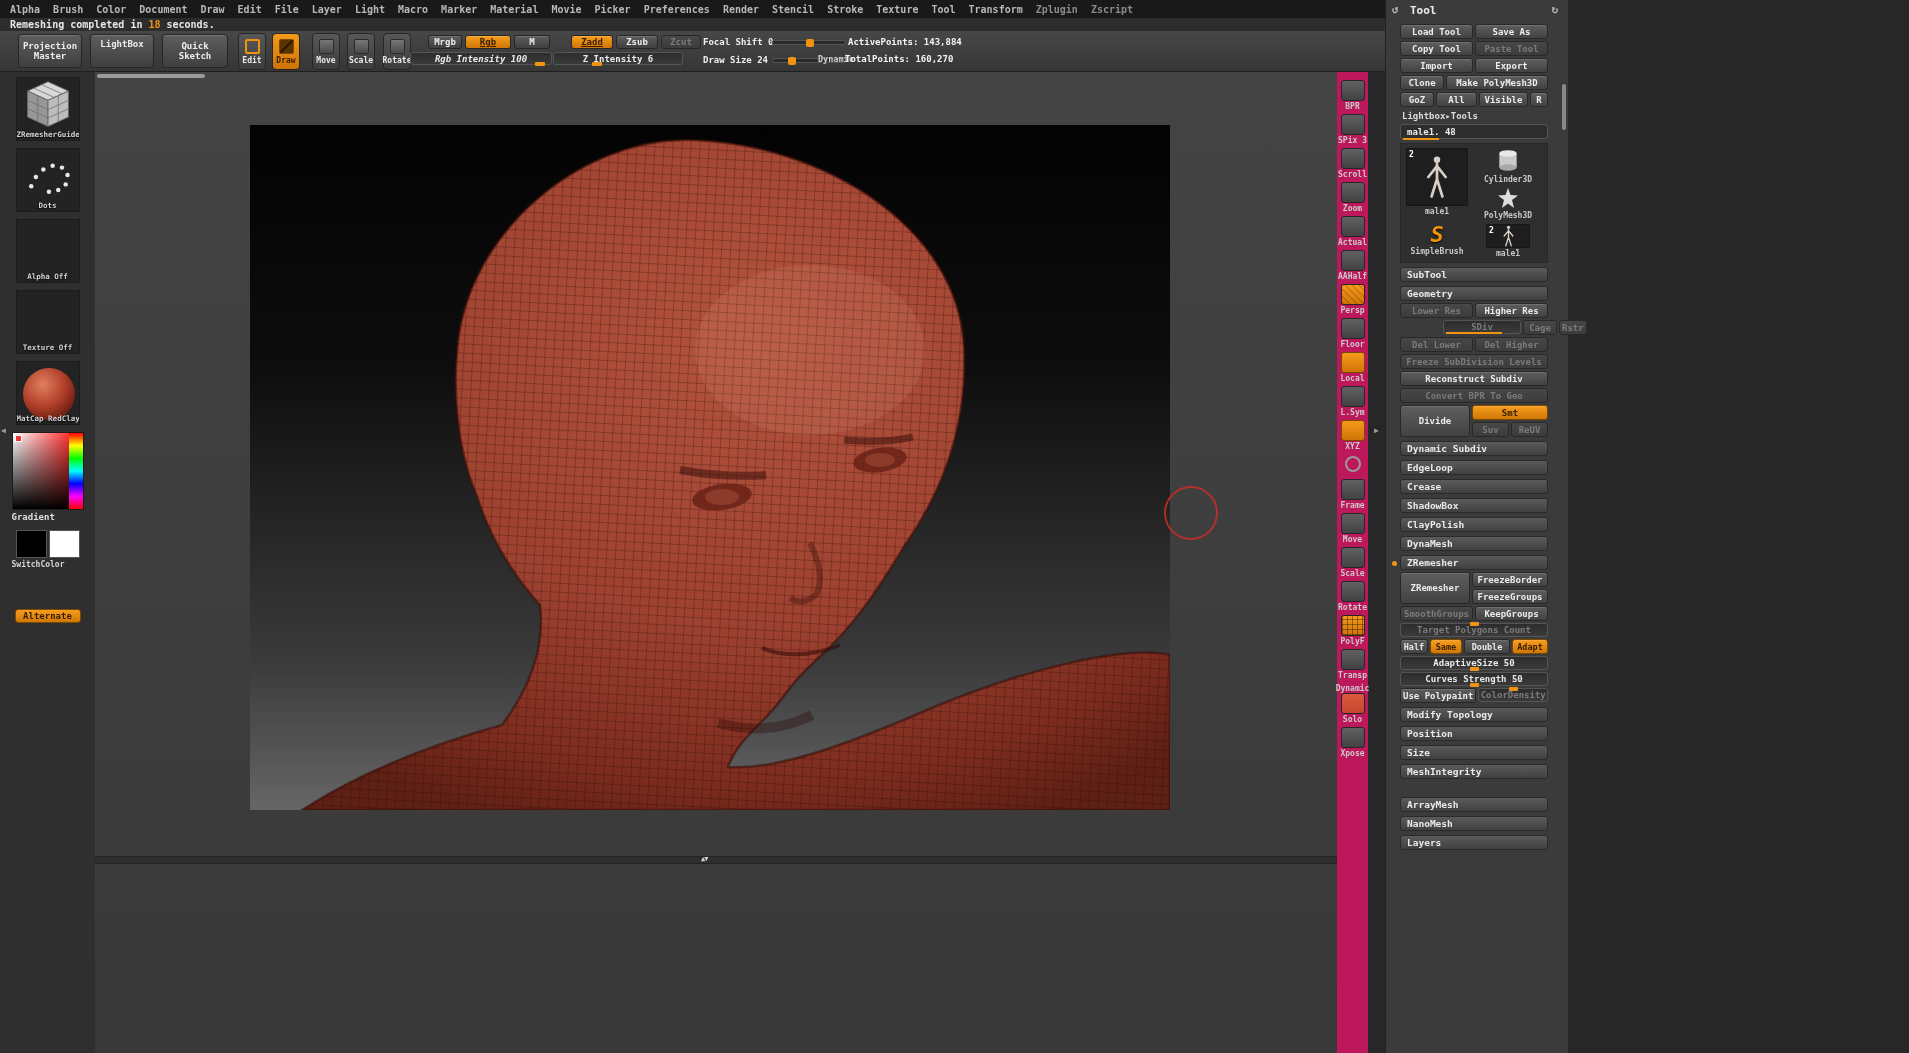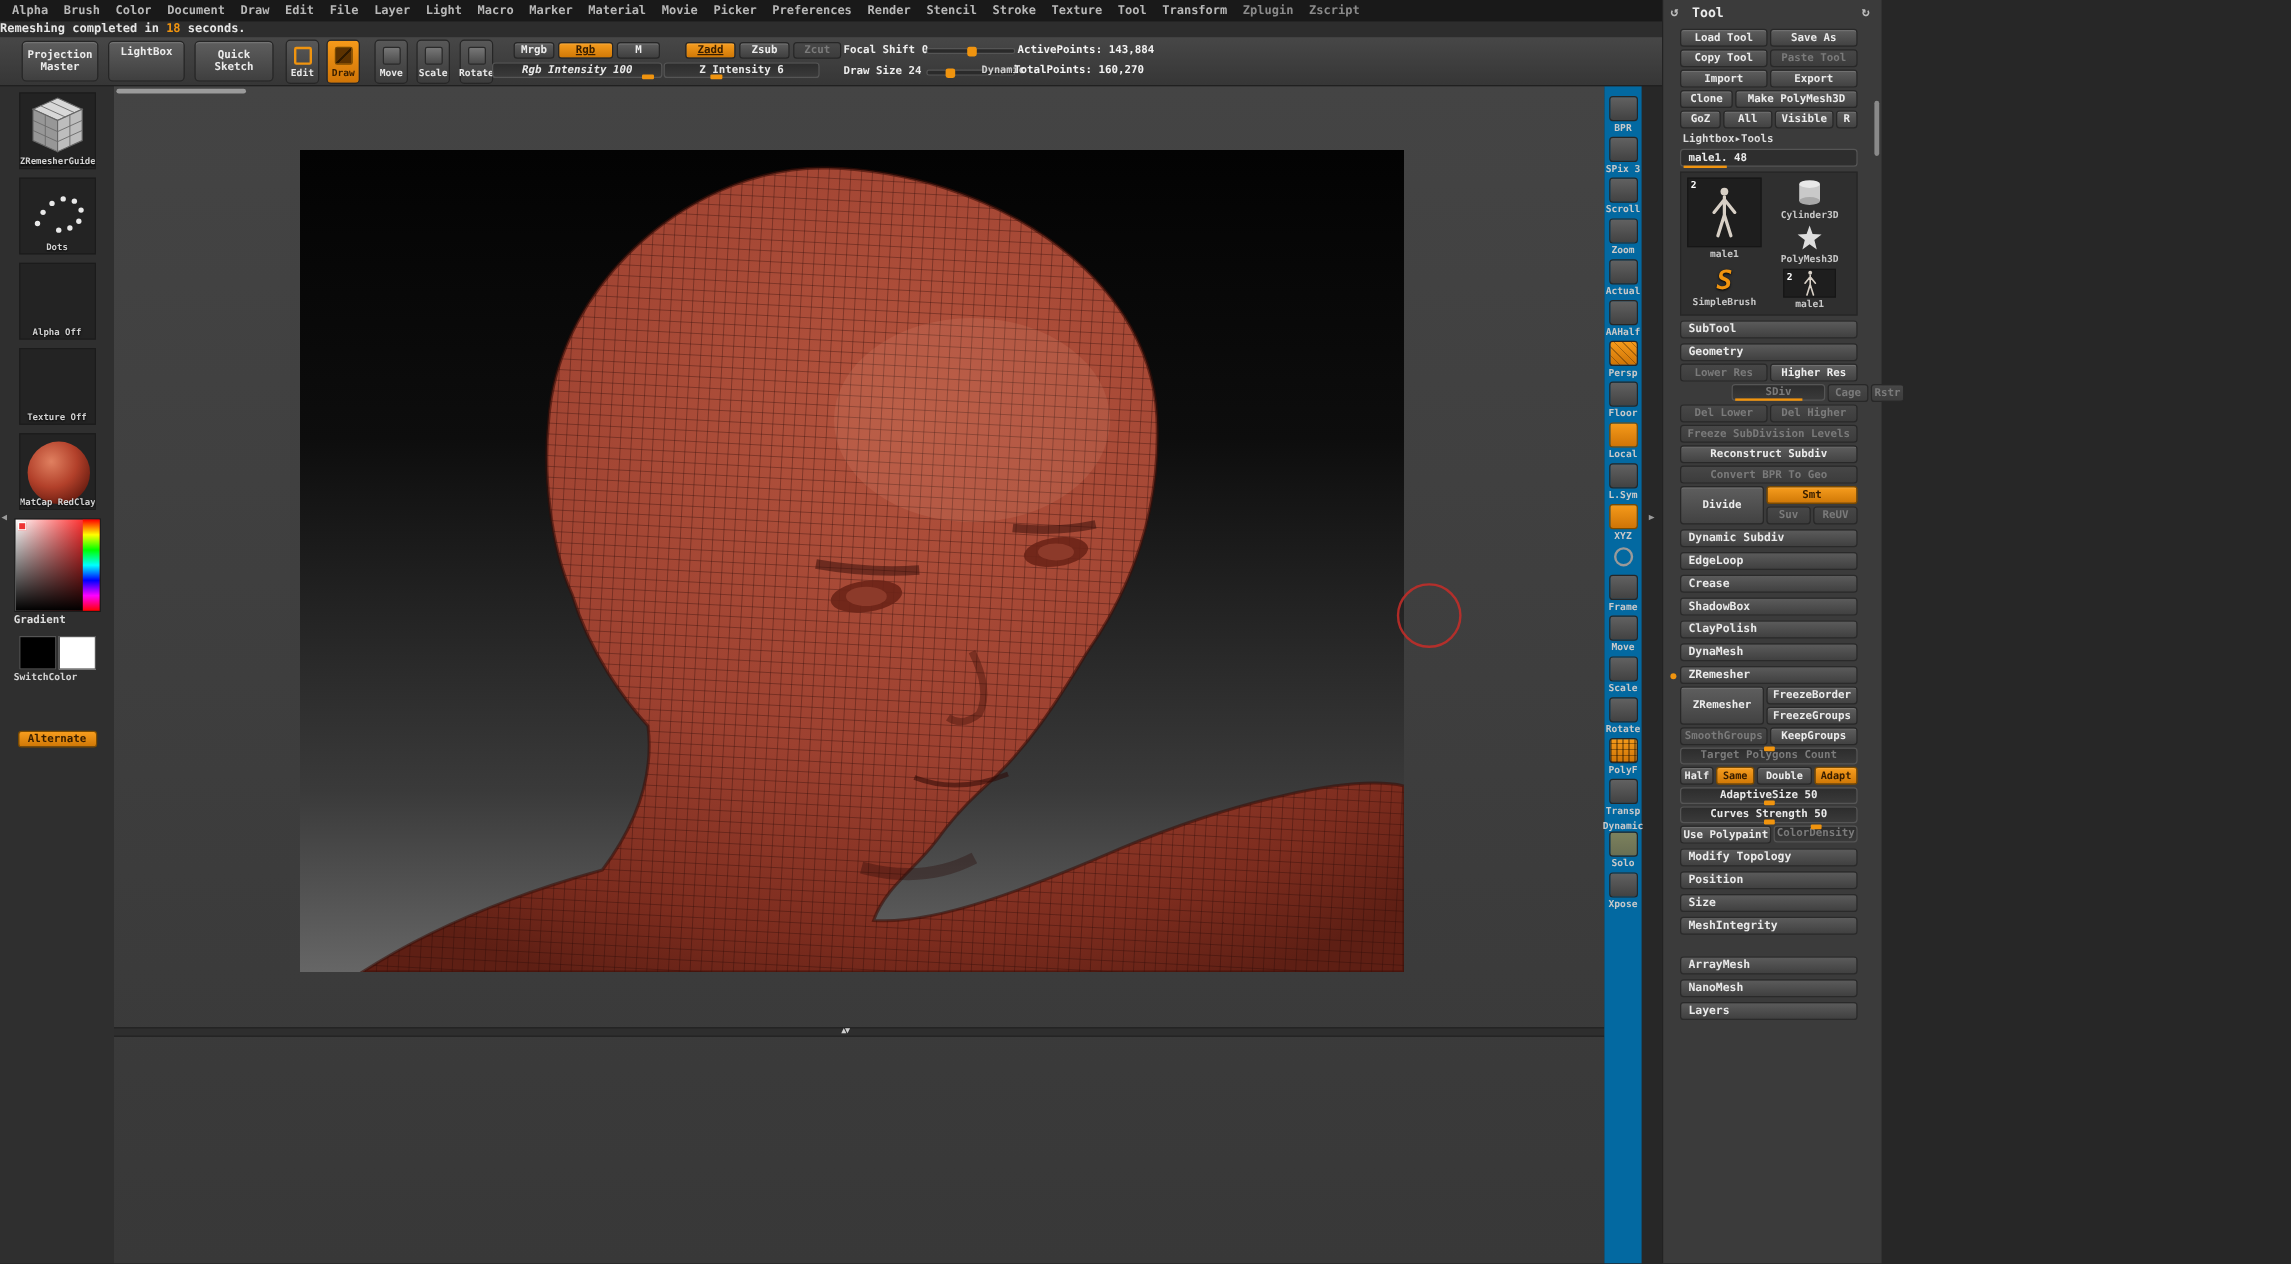--- a/index.html
+++ b/index.html
@@ -10,21 +10,21 @@
   }
 
   
   .menubar { position:absolute; left:0; top:0; width:1385px; height:18px; background:#191919;
     display:flex; align-items:center; gap:13px; padding:0 10px; font-size:10px; color:#b8b8b8; }
   .menubar span { cursor:default; white-space:nowrap; }
   .menubar span.dim { color:#8b8b8b; }
 
   
   .statusbar { position:absolute; left:0; top:18px; width:1385px; height:13px; background:#2d2d2d;
-    display:flex; align-items:center; gap:6px; font-size:10px; color:#e6e6e6; }
+    display:flex; align-items:center; gap:6px; padding-left:10px; font-size:10px; color:#e6e6e6; }
   .statusbar .hl { color:#f0940f; }
 
   
   .toolbar { position:absolute; left:0; top:31px; width:1385px; height:41px;
     background:linear-gradient(#474747,#363636); border-bottom:1px solid #1f1f1f; }
   .tbtn { position:absolute; top:3px; height:34px; background:linear-gradient(#5e5e5e,#3f3f3f);
     border:1px solid #262626; border-radius:4px; box-shadow:inset 0 1px 0 rgba(255,255,255,.14);
     display:flex; align-items:center; justify-content:center; text-align:center;
     font-size:9px; line-height:1.15; color:#ececec; padding:0 3px; }
   .modebtn { position:absolute; top:2px; width:28px; height:37px; border-radius:4px;
@@ -76,21 +76,21 @@
   .hscroll-top { position:absolute; left:2px; top:2px; width:108px; height:4px; background:#9b9b9b; border-radius:2px; }
   .doc { position:absolute; left:155px; top:53px; width:920px; height:685px;
     background:linear-gradient(#030303 0%, #0d0d0d 35%, #3a3a3a 78%, #666 100%); }
   .hscroll-bot { position:absolute; left:0; top:784px; width:1242px; height:8px; background:#2e2e2e;
     border-top:1px solid #222; border-bottom:1px solid #222; }
   .hsarrows { position:absolute; left:606px; top:-2px; font-size:7px; color:#cfcfcf; letter-spacing:-1px; }
   .cursor-circle { position:absolute; left:1069px; top:414px; width:54px; height:54px;
     border:2px solid rgba(200,45,40,.85); border-radius:50%; }
 
   
-  .shelf { position:absolute; left:1337px; top:72px; width:31px; height:981px; background:#0369a1;
+  .shelf { position:absolute; left:1337px; top:72px; width:31px; height:981px; background:#be185d;
     display:flex; flex-direction:column; align-items:center; padding-top:8px; gap:3px; }
   .sitem { display:flex; flex-direction:column; align-items:center; flex:none; }
   .sicon { width:24px; height:21px; border-radius:3px; background:linear-gradient(#616161,#424242); border:1px solid #262626; }
   .sicon.on { background:linear-gradient(#f59a1a,#cf7406); border-color:#7a4a00; }
   .sicon.lines { background-image:repeating-linear-gradient(45deg, rgba(0,0,0,.28) 0 1px, transparent 1px 5px), linear-gradient(#f59a1a,#cf7406); }
   .sicon.grid { background-image:repeating-linear-gradient(0deg, rgba(0,0,0,.35) 0 1px, transparent 1px 5px),
     repeating-linear-gradient(90deg, rgba(0,0,0,.35) 0 1px, transparent 1px 5px), linear-gradient(#f59a1a,#cf7406); }
   .sicon.ghost { background:linear-gradient(rgba(245,154,26,.5),rgba(207,116,6,.5)); }
   .sicon.ring { width:16px; height:16px; border-radius:50%; background:transparent; border:2px solid #9a9a9a; margin:2px 0 3px; }
   .slabel { font-size:8px; color:#cacaca; margin-top:1px; white-space:nowrap; }

